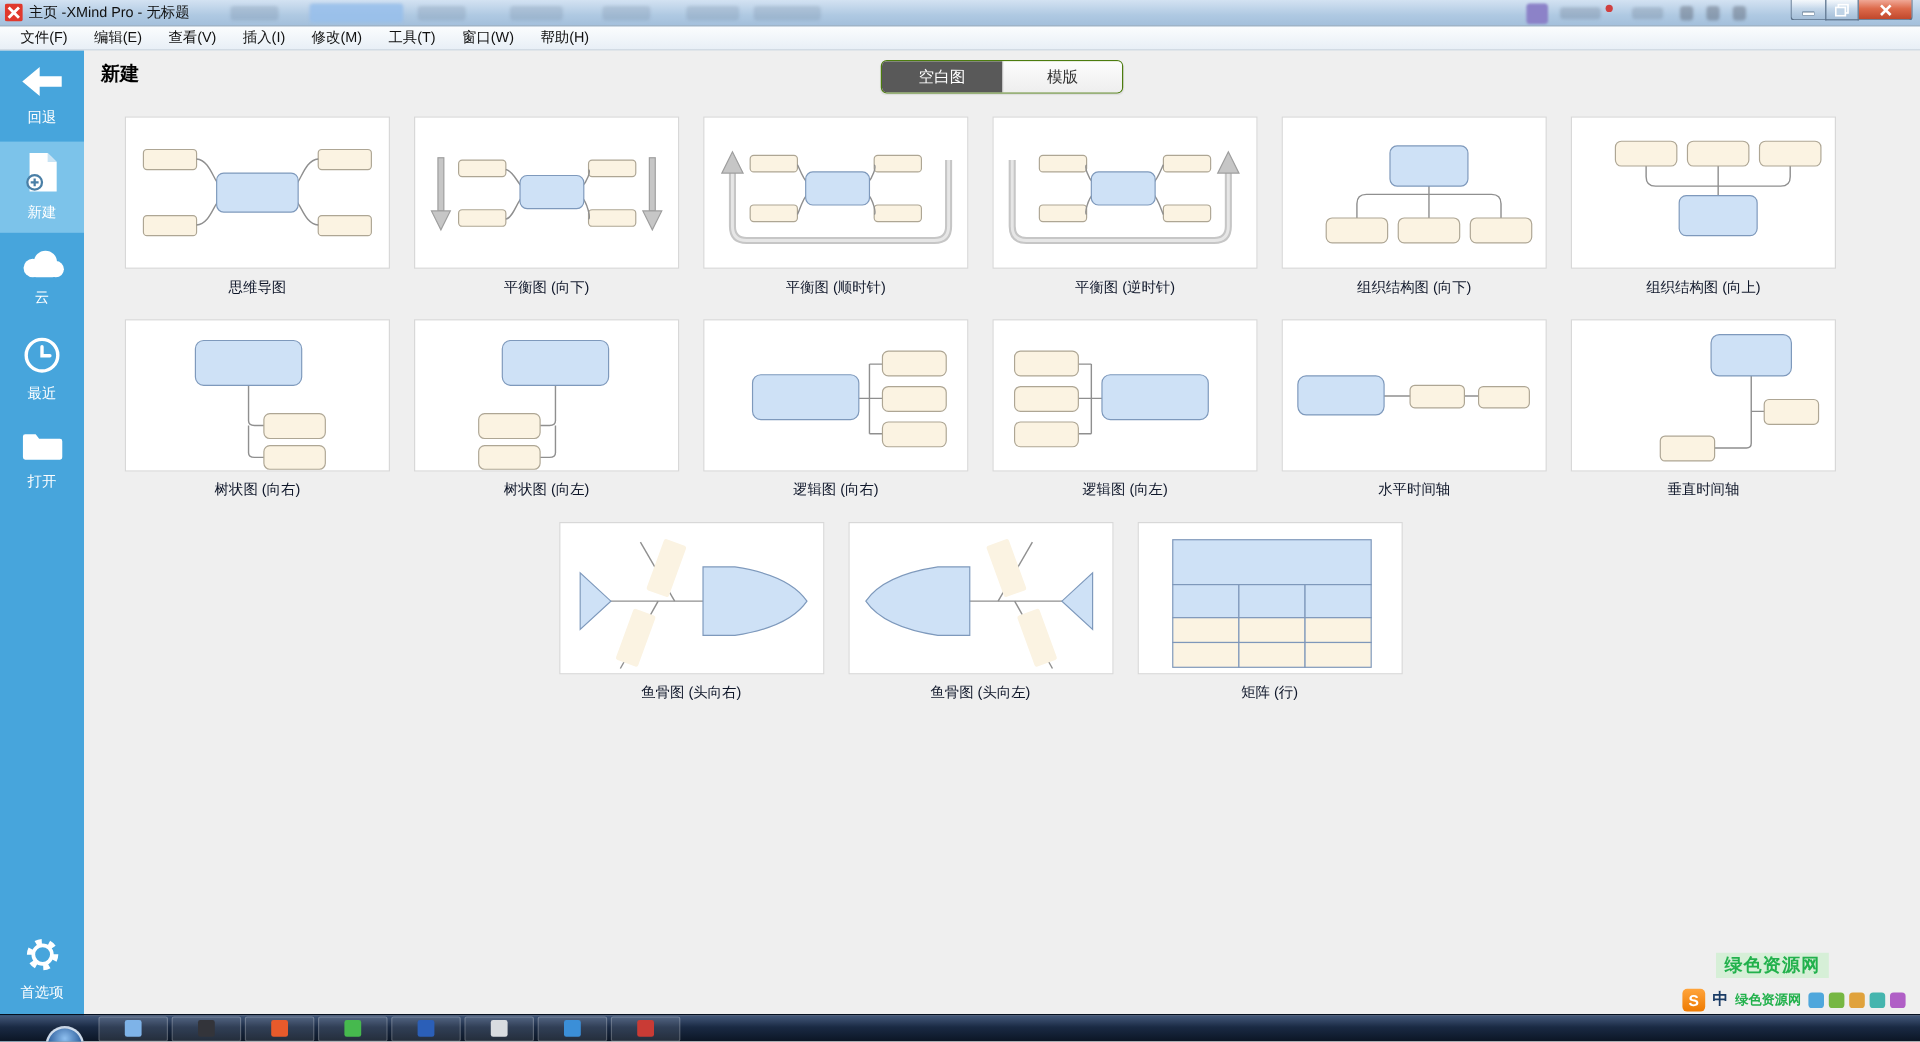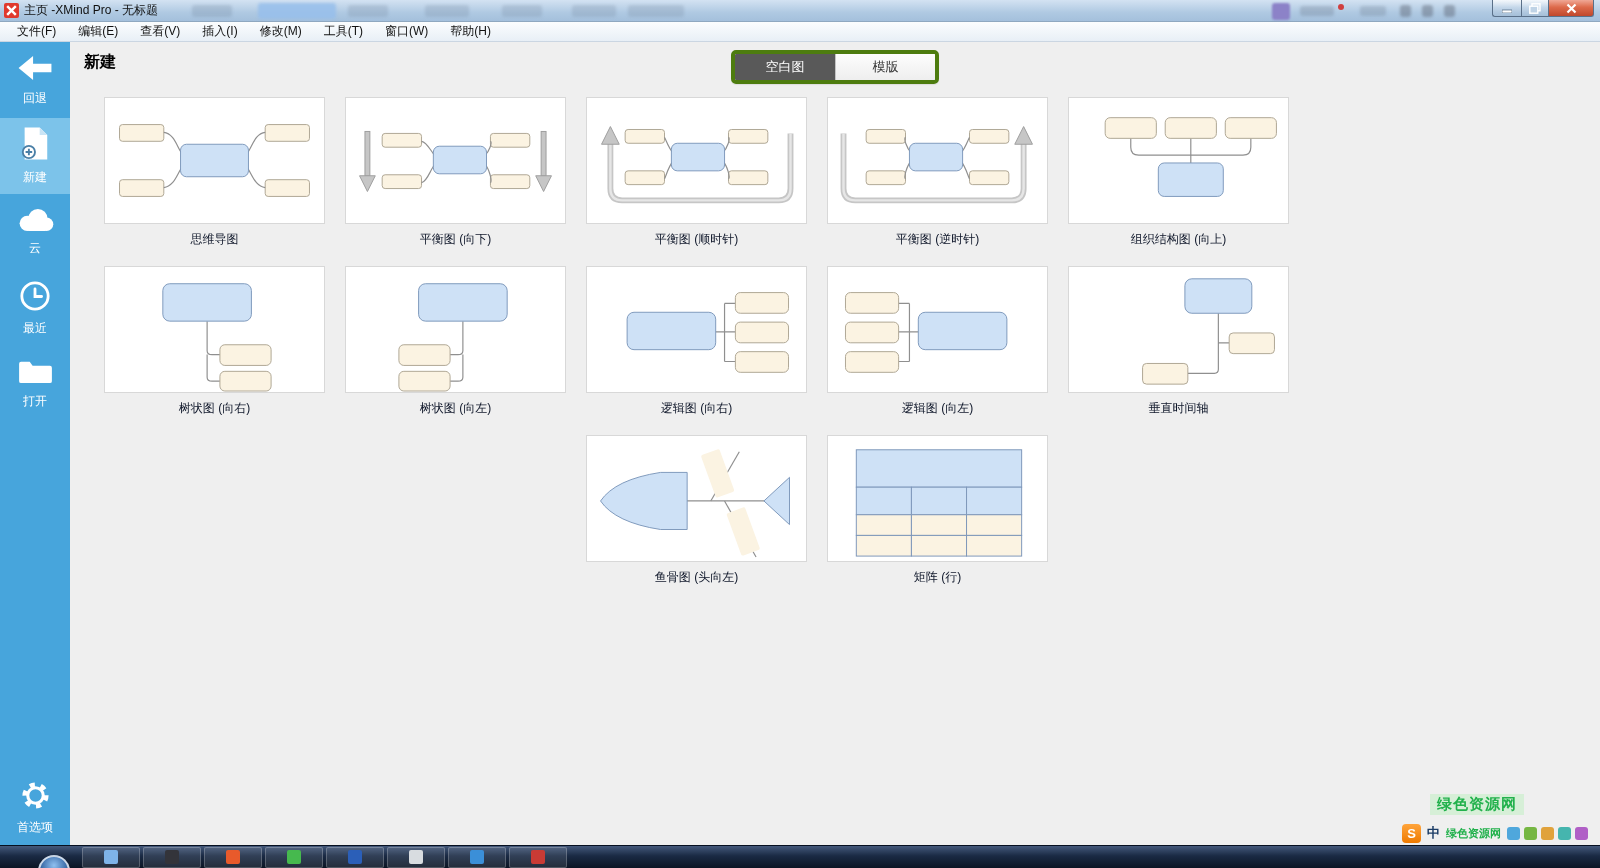--- a/index.html
+++ b/index.html
@@ -31,21 +31,21 @@
   
   .sidebar { position:absolute; left:0; top:42px; bottom:0; width:70px; background:#47A5DC; z-index:30; }
   .side-item { height:76px; display:flex; flex-direction:column; align-items:center; justify-content:center;
     gap:5px; color:#fff; font-size:12px; cursor:pointer; }
   .side-item.selected { background:#7CC3EA; }
   .side-bottom { position:absolute; left:0; right:0; bottom:23px; height:75px; }
   
   .content { position:absolute; left:70px; top:42px; right:0; bottom:0; background:#EFEFEF; }
   .page-title { position:absolute; left:14px; top:10px; margin:0; font-size:16px; font-weight:bold; color:#000; }
   .tab-toggle { position:absolute; left:50%; top:8px; transform:translateX(-50%);
-    display:flex; border:4px solid #4d7c0f; border-radius:5px; overflow:hidden;
+    display:flex; border:1px solid #4d7c0f; border-radius:5px; overflow:hidden;
     box-shadow:0 1px 1px rgba(0,0,0,.08); }
   .tab { width:100px; height:26px; line-height:26px; text-align:center; font-size:13px;
     color:#333; background:linear-gradient(#FDFDFD,#EEEEEE); cursor:pointer; }
   .tab + .tab { border-left:1px solid #C4C4C4; }
   .tab.selected { background:#595959; color:#fff; }
   .grid { position:absolute; left:34px; top:55px; width:1446px; }
   .grid-row { display:flex; gap:20px; margin-bottom:20px; width:1426px; }
   .grid-row.centered { justify-content:center; }
   .card { width:221px; cursor:pointer; }
   .thumb { width:221px; height:127px; background:#fff; border:1px solid #D8D8D8; }
@@ -263,20 +263,30 @@
                 <path d="M78,82 C79,81 82,69 87,64" fill="none" stroke="#8F8F8F" stroke-width="1.2"></path>
                 <path d="M143,40 C145,41 142,51 137,56" fill="none" stroke="#8F8F8F" stroke-width="1.2"></path>
                 <path d="M143,82 C145,81 142,69 137,64" fill="none" stroke="#8F8F8F" stroke-width="1.2"></path>
                 <rect x="85" y="46" width="54" height="28" rx="6" fill="#CEE1F6" stroke="#7E99BC" stroke-width="1"></rect>
               </g>
             </svg></div>
           <div class="card-label">平衡图 (逆时针)</div>
         </div>
         <div class="card">
           <div class="thumb"><svg width="219" height="125" viewBox="0 0 221 127">
+              <path d="M123,58 V65 M62,85 V73 Q62,65 70,65 H176 Q184,65 184,73 V85 M123,65 V85" fill="none" stroke="#8F8F8F" stroke-width="1.2"></path>
+              <rect x="90" y="24" width="66" height="34" rx="6" fill="#CEE1F6" stroke="#7E99BC" stroke-width="1"></rect>
+              <rect x="36" y="85" width="52" height="21" rx="5" fill="#FBF3E2" stroke="#AEA694" stroke-width="1"></rect>
+              <rect x="97" y="85" width="52" height="21" rx="5" fill="#FBF3E2" stroke="#AEA694" stroke-width="1"></rect>
+              <rect x="158" y="85" width="52" height="21" rx="5" fill="#FBF3E2" stroke="#AEA694" stroke-width="1"></rect>
+            </svg></div>
+          <div class="card-label">组织结构图 (向下)</div>
+        </div>
+        <div class="card">
+          <div class="thumb"><svg width="219" height="125" viewBox="0 0 221 127">
               <path d="M62,41 V50 Q62,58 70,58 H176 Q184,58 184,50 V41 M123,41 V66" fill="none" stroke="#8F8F8F" stroke-width="1.2"></path>
               <rect x="36" y="20" width="52" height="21" rx="5" fill="#FBF3E2" stroke="#AEA694" stroke-width="1"></rect>
               <rect x="97" y="20" width="52" height="21" rx="5" fill="#FBF3E2" stroke="#AEA694" stroke-width="1"></rect>
               <rect x="158" y="20" width="52" height="21" rx="5" fill="#FBF3E2" stroke="#AEA694" stroke-width="1"></rect>
               <rect x="90" y="66" width="66" height="34" rx="6" fill="#CEE1F6" stroke="#7E99BC" stroke-width="1"></rect>
             </svg></div>
           <div class="card-label">组织结构图 (向上)</div>
         </div>
       </div>
     <div class="grid-row" id="row-2">
@@ -317,29 +327,50 @@
                 <rect x="40" y="46" width="90" height="38" rx="7" fill="#CEE1F6" stroke="#7E99BC" stroke-width="1"></rect>
                 <rect x="150" y="26" width="54" height="21" rx="5" fill="#FBF3E2" stroke="#AEA694" stroke-width="1"></rect>
                 <rect x="150" y="56" width="54" height="21" rx="5" fill="#FBF3E2" stroke="#AEA694" stroke-width="1"></rect>
                 <rect x="150" y="86" width="54" height="21" rx="5" fill="#FBF3E2" stroke="#AEA694" stroke-width="1"></rect>
               </g>
             </svg></div>
           <div class="card-label">逻辑图 (向左)</div>
         </div>
         <div class="card">
           <div class="thumb"><svg width="219" height="125" viewBox="0 0 221 127">
+              <path d="M85,64 H208" fill="none" stroke="#8F8F8F" stroke-width="1.2"></path>
+              <rect x="12" y="47" width="73" height="33" rx="7" fill="#CEE1F6" stroke="#7E99BC" stroke-width="1"></rect>
+              <rect x="107" y="55" width="46" height="19" rx="4" fill="#FBF3E2" stroke="#AEA694" stroke-width="1"></rect>
+              <rect x="165" y="56" width="43" height="18" rx="4" fill="#FBF3E2" stroke="#AEA694" stroke-width="1"></rect>
+            </svg></div>
+          <div class="card-label">水平时间轴</div>
+        </div>
+        <div class="card">
+          <div class="thumb"><svg width="219" height="125" viewBox="0 0 221 127">
               <path d="M151,47 V104 Q151,108 147,108 H120 M151,77 H162" fill="none" stroke="#8F8F8F" stroke-width="1.2"></path>
               <rect x="117" y="12" width="68" height="35" rx="7" fill="#CEE1F6" stroke="#7E99BC" stroke-width="1"></rect>
               <rect x="162" y="67" width="46" height="21" rx="4" fill="#FBF3E2" stroke="#AEA694" stroke-width="1"></rect>
               <rect x="74" y="98" width="46" height="21" rx="4" fill="#FBF3E2" stroke="#AEA694" stroke-width="1"></rect>
             </svg></div>
           <div class="card-label">垂直时间轴</div>
         </div>
       </div>
     <div class="grid-row centered" id="row-3">
+        <div class="card">
+          <div class="thumb"><svg width="219" height="125" viewBox="0 0 221 127">
+              <path d="M36,66 H121" fill="none" stroke="#8F8F8F" stroke-width="1.2"></path>
+              <path d="M96,66 L67,16" fill="none" stroke="#8F8F8F" stroke-width="1.2"></path>
+              <path d="M82,66 L50,123" fill="none" stroke="#8F8F8F" stroke-width="1.2"></path>
+              <rect x="79" y="15" width="20" height="46" rx="2" transform="rotate(20 89 38)" fill="#FBF3E2"></rect>
+              <rect x="53" y="74" width="20" height="46" rx="2" transform="rotate(20 63 97)" fill="#FBF3E2"></rect>
+              <polygon points="16,42 16,90 42,66" fill="#CEE1F6" stroke="#7E99BC"></polygon>
+              <path d="M120,37 H147 Q193,44 208,66 Q193,88 147,95 H120 Z" fill="#CEE1F6" stroke="#7E99BC"></path>
+            </svg></div>
+          <div class="card-label">鱼骨图 (头向右)</div>
+        </div>
         <div class="card">
           <div class="thumb"><svg width="219" height="125" viewBox="0 0 221 127">
               <g transform="translate(221,0) scale(-1,1)">
                 <path d="M36,66 H121" fill="none" stroke="#8F8F8F" stroke-width="1.2"></path>
                 <path d="M96,66 L67,16" fill="none" stroke="#8F8F8F" stroke-width="1.2"></path>
                 <path d="M82,66 L50,123" fill="none" stroke="#8F8F8F" stroke-width="1.2"></path>
                 <rect x="79" y="15" width="20" height="46" rx="2" transform="rotate(20 89 38)" fill="#FBF3E2"></rect>
                 <rect x="53" y="74" width="20" height="46" rx="2" transform="rotate(20 63 97)" fill="#FBF3E2"></rect>
                 <polygon points="16,42 16,90 42,66" fill="#CEE1F6" stroke="#7E99BC"></polygon>
                 <path d="M120,37 H147 Q193,44 208,66 Q193,88 147,95 H120 Z" fill="#CEE1F6" stroke="#7E99BC"></path>

